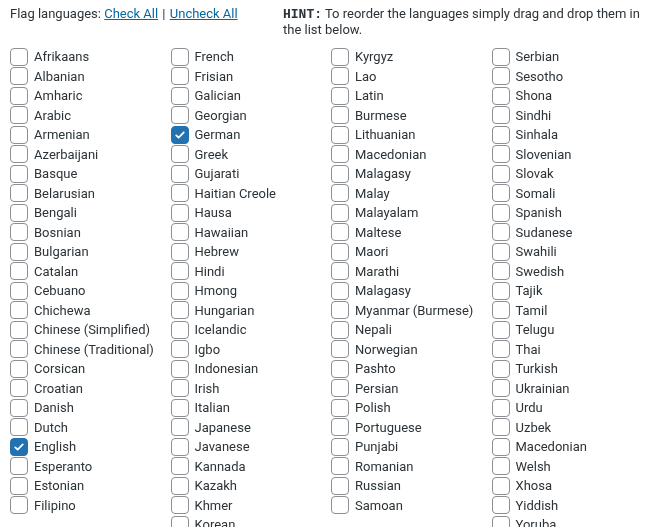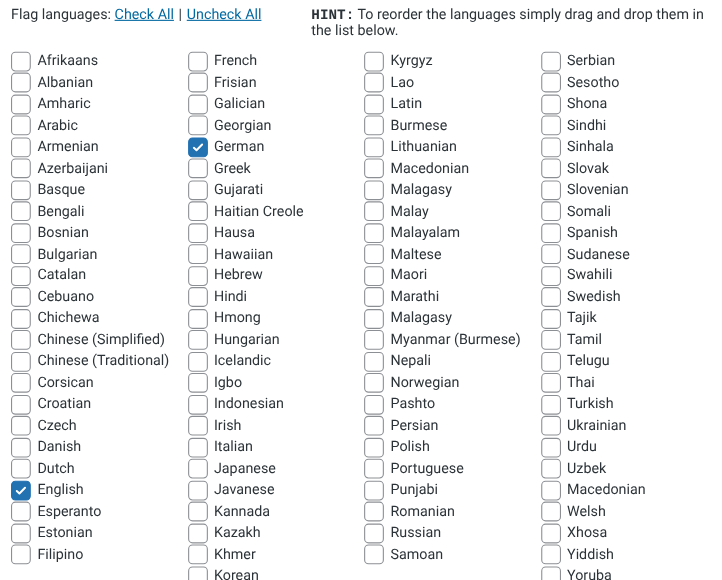--- a/index.html
+++ b/index.html
@@ -131,20 +131,24 @@
       <div class="item">
         <span class="cb"></span>
         <span class="lab">Azerbaijani</span>
       </div>
       <div class="item">
         <span class="cb"></span>
         <span class="lab">Basque</span>
       </div>
       <div class="item">
         <span class="cb"></span>
+        <span class="lab">Belarusian</span>
+      </div>
+      <div class="item">
+        <span class="cb"></span>
         <span class="lab">Bengali</span>
       </div>
       <div class="item">
         <span class="cb"></span>
         <span class="lab">Bosnian</span>
       </div>
       <div class="item">
         <span class="cb"></span>
         <span class="lab">Bulgarian</span>
       </div>
@@ -168,24 +172,20 @@
         <span class="cb"></span>
         <span class="lab">Chinese (Traditional)</span>
       </div>
       <div class="item">
         <span class="cb"></span>
         <span class="lab">Corsican</span>
       </div>
       <div class="item">
         <span class="cb"></span>
         <span class="lab">Croatian</span>
-      </div>
-      <div class="item">
-        <span class="cb"></span>
-        <span class="lab">Czech</span>
       </div>
       <div class="item">
         <span class="cb"></span>
         <span class="lab">Danish</span>
       </div>
       <div class="item">
         <span class="cb"></span>
         <span class="lab">Dutch</span>
       </div>
       <div class="item">
@@ -429,25 +429,25 @@
       <div class="item">
         <span class="cb"></span>
         <span class="lab">Sindhi</span>
       </div>
       <div class="item">
         <span class="cb"></span>
         <span class="lab">Sinhala</span>
       </div>
       <div class="item">
         <span class="cb"></span>
+        <span class="lab">Slovenian</span>
+      </div>
+      <div class="item">
+        <span class="cb"></span>
         <span class="lab">Slovak</span>
-      </div>
-      <div class="item">
-        <span class="cb"></span>
-        <span class="lab">Slovenian</span>
       </div>
       <div class="item">
         <span class="cb"></span>
         <span class="lab">Somali</span>
       </div>
       <div class="item">
         <span class="cb"></span>
         <span class="lab">Spanish</span>
       </div>
       <div class="item">

